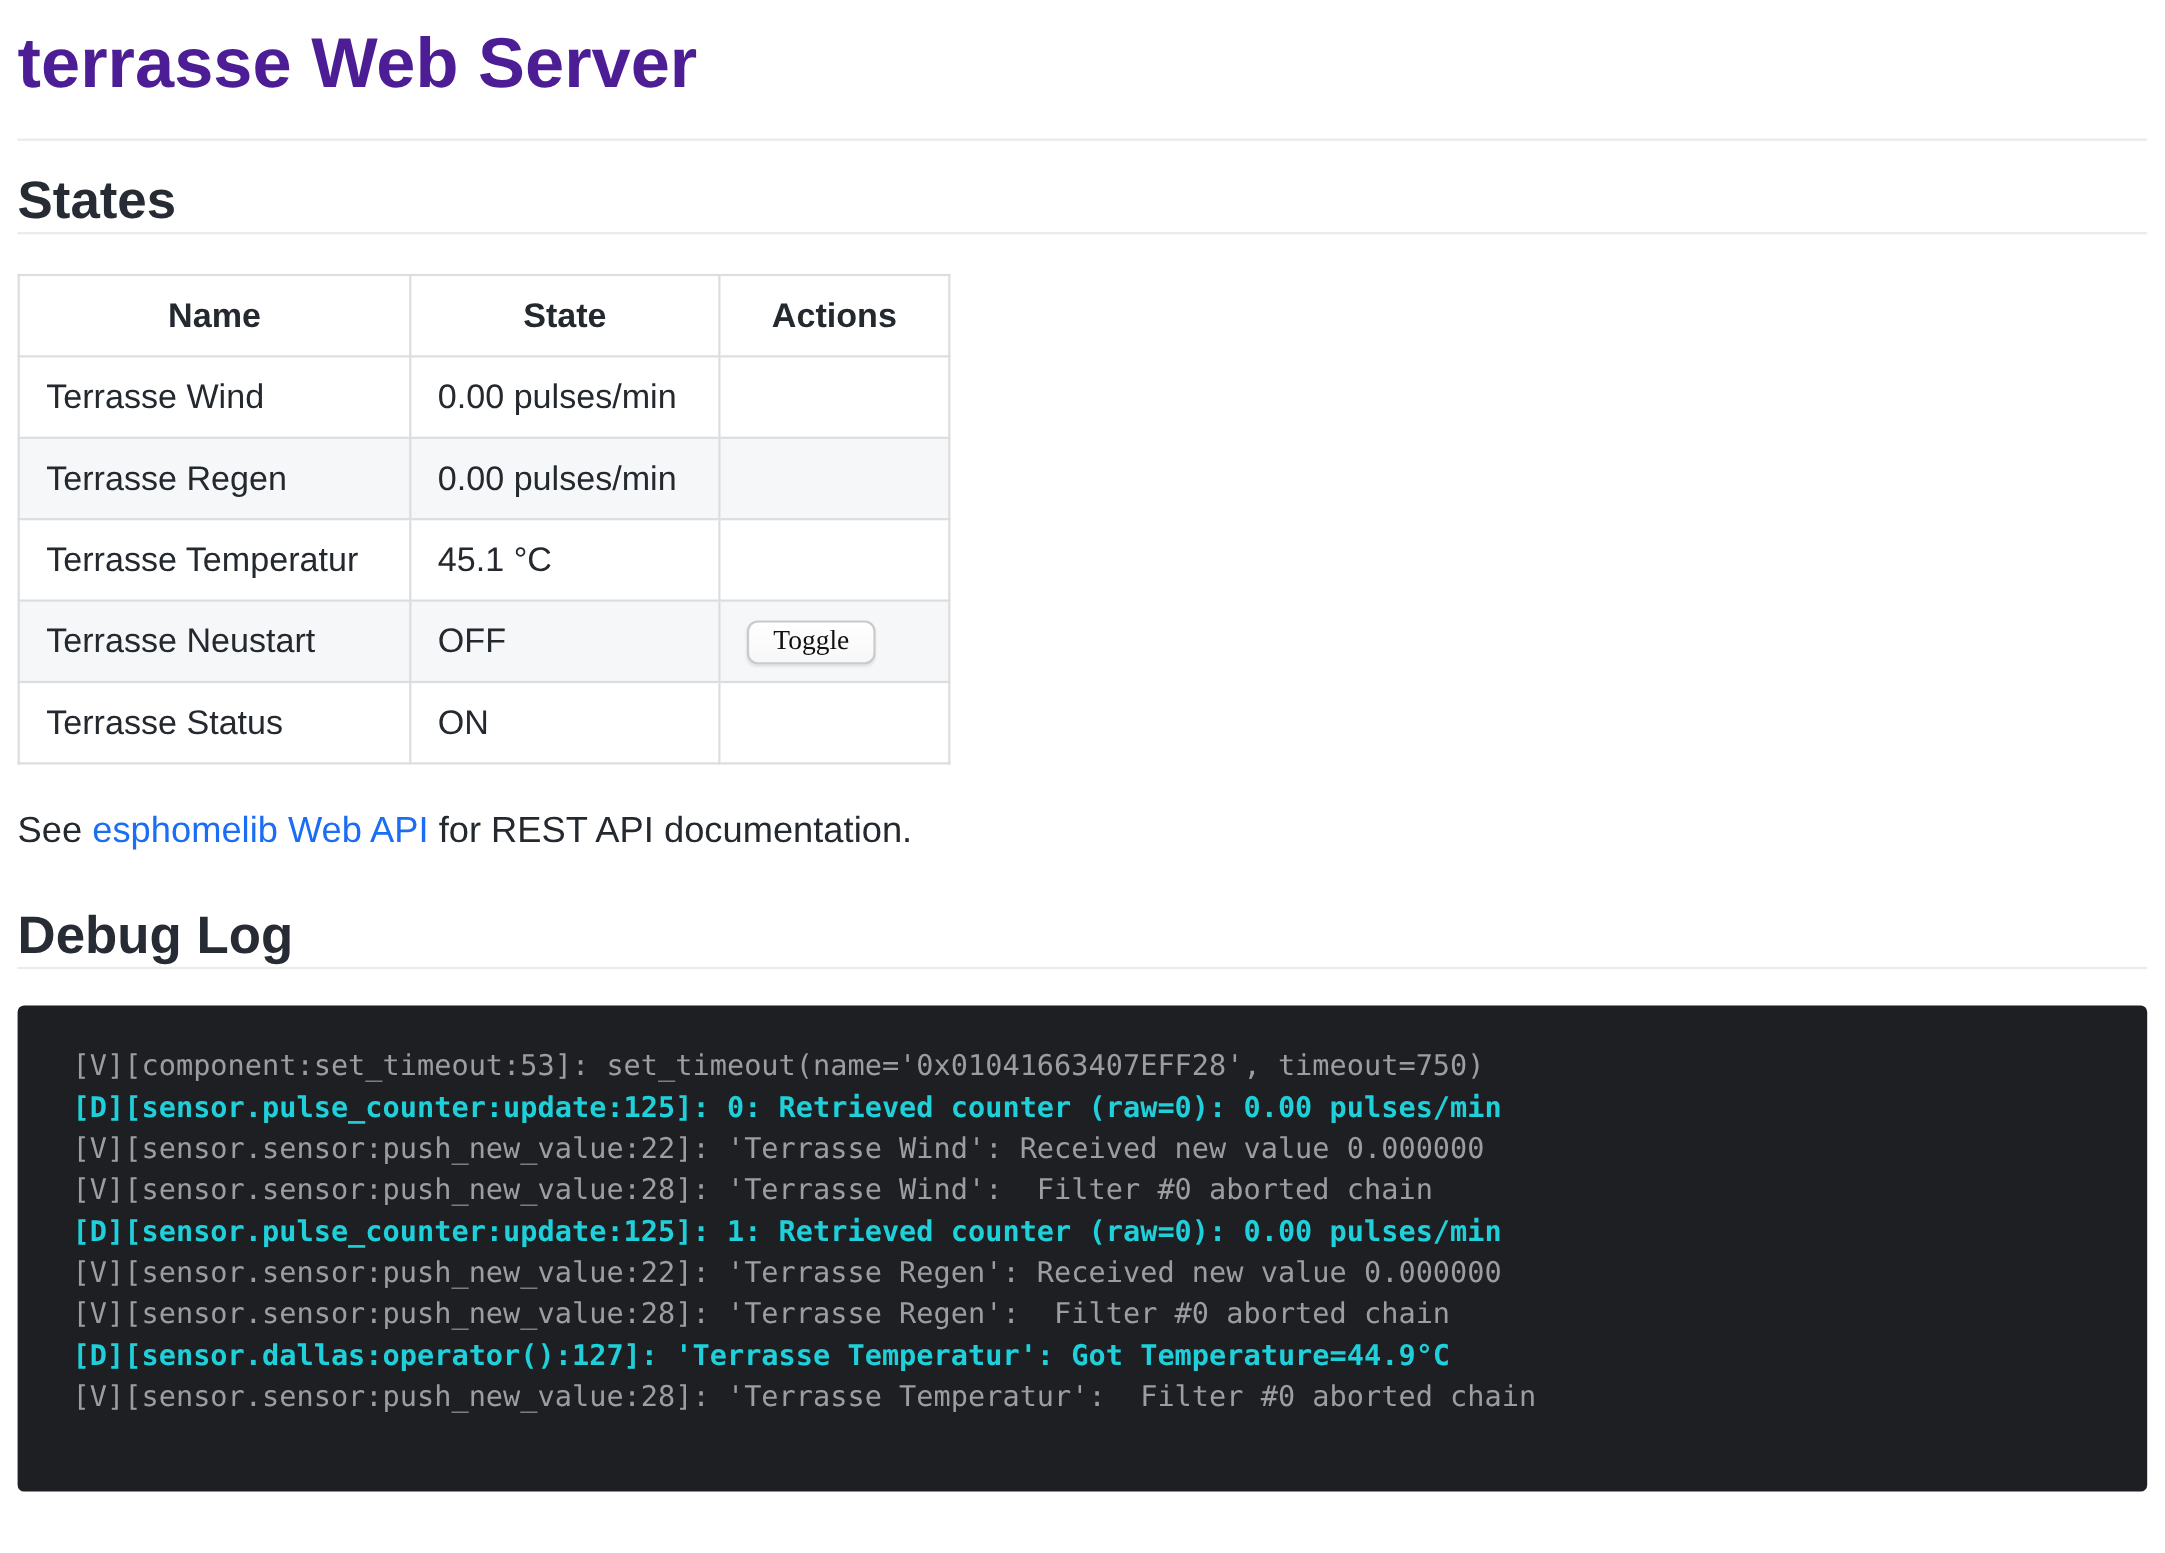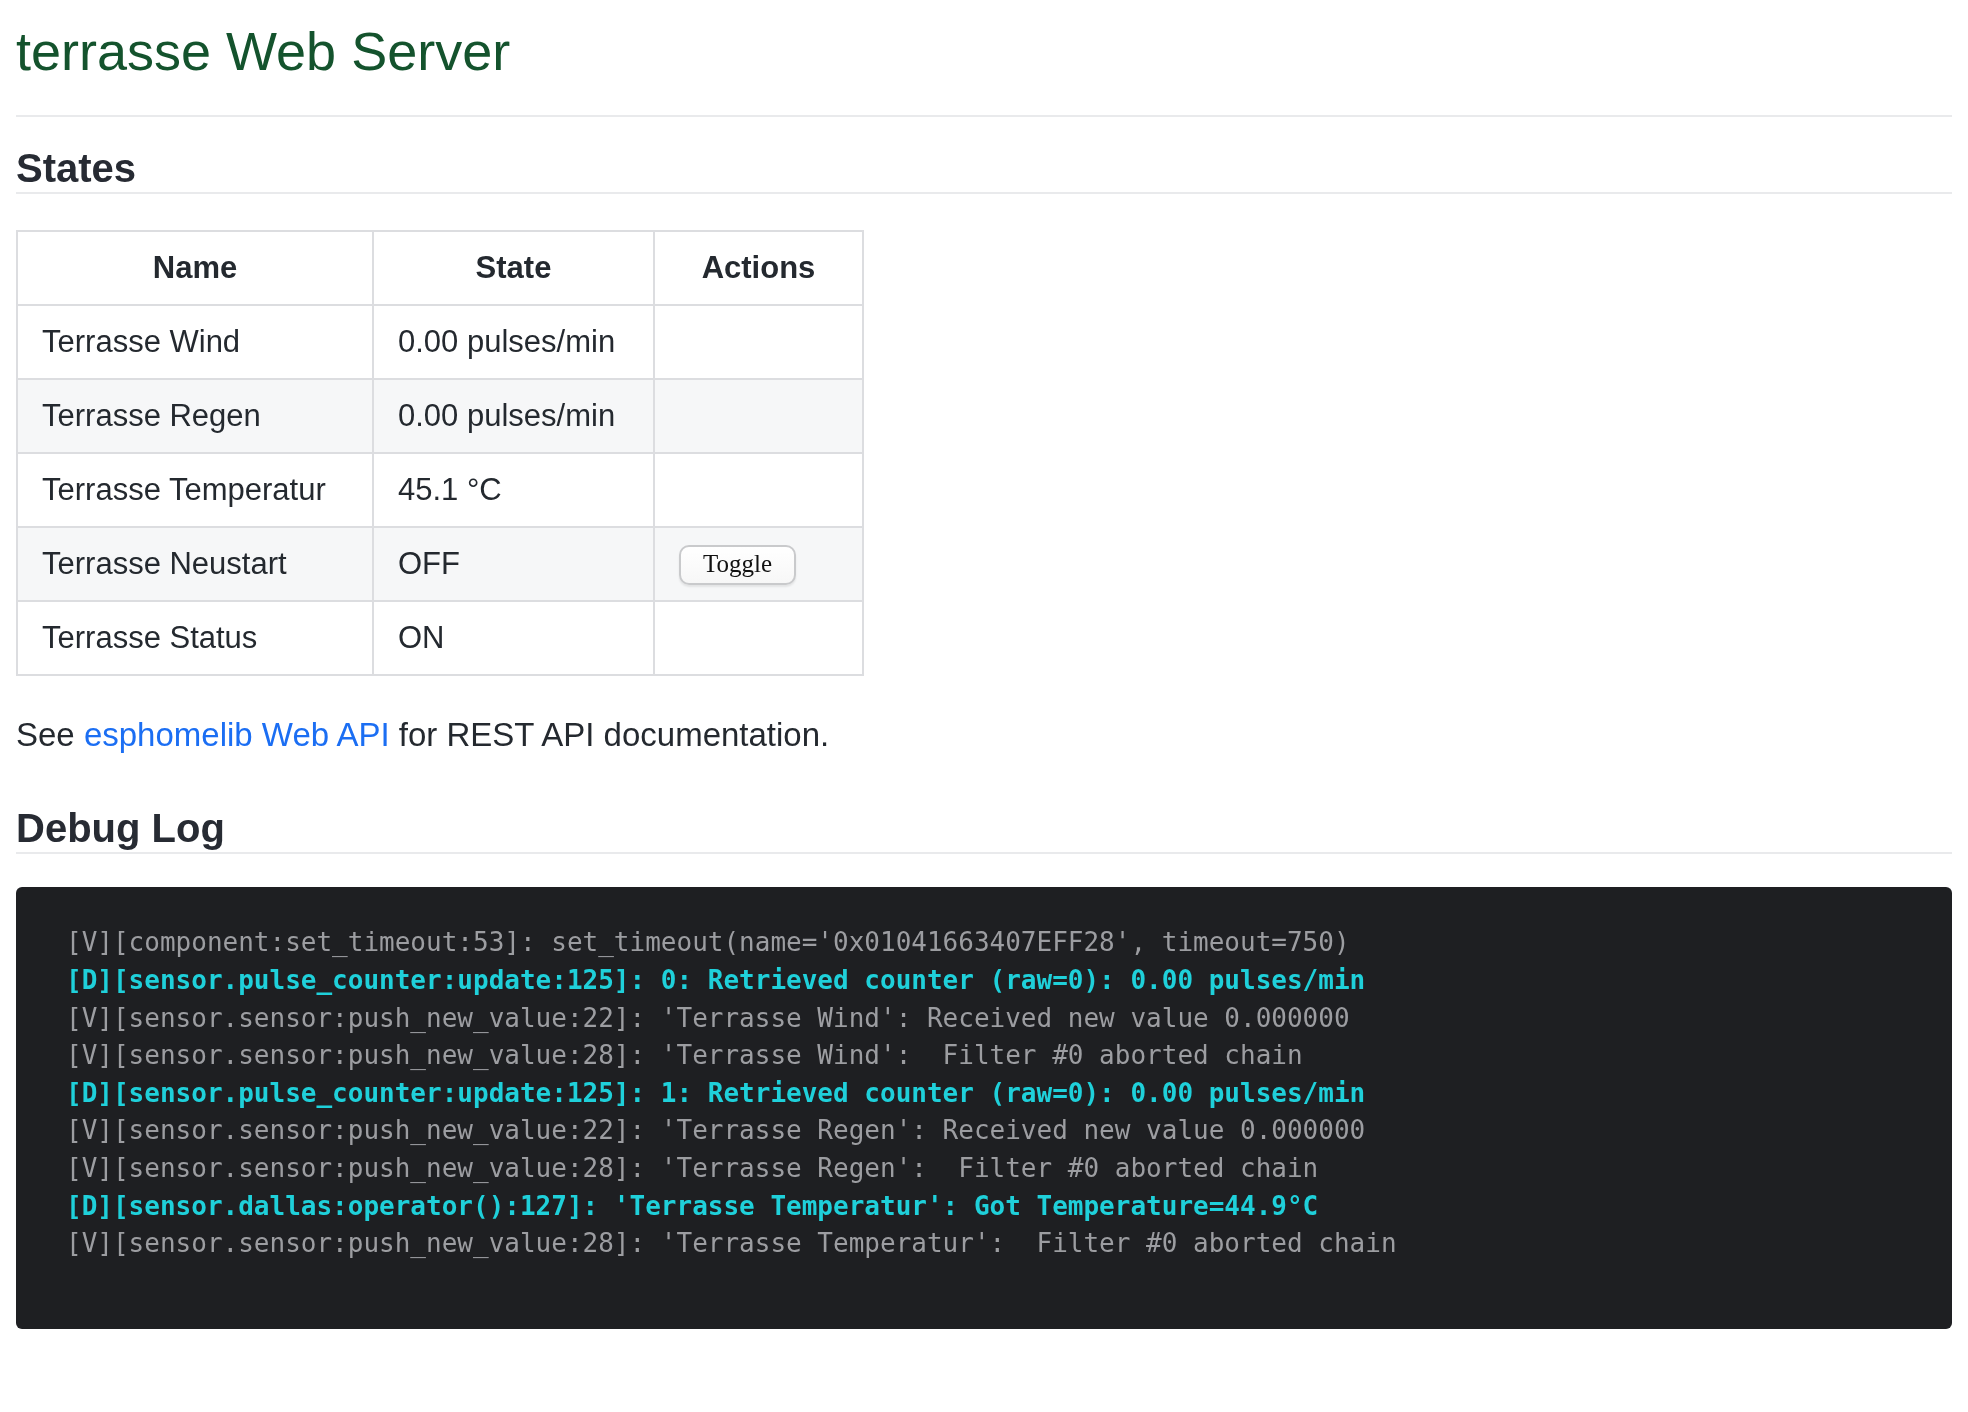--- a/index.html
+++ b/index.html
@@ -7,36 +7,36 @@
   body {
     width: 1968px;
     height: 1412px;
     margin: 0;
     padding: 16px;
     font-family: "Liberation Sans", sans-serif;
     color: #24292f;
     overflow: hidden;
   }
   h1 {
-    font-size: 54px;
+    font-size: 64px;
     line-height: 1.1;
     margin: 6px 0 0 0;
-    font-weight: 400;
-    color: #14532d;
+    font-weight: 700;
+    color: #4c1d95;
   }
   hr {
     border: 0;
     border-top: 2px solid #e9eaec;
     margin: 0;
   }
   .hr-title { margin-top: 34px; }
   .hr-states { margin-top: 4px; }
   .hr-debug { margin-top: 4px; }
   h2 {
-    font-size: 40px;
+    font-size: 48px;
     line-height: 1.0;
     margin: 0;
     font-weight: 700;
     color: #272b33;
   }
   .h2-states { margin-top: 31px; }
   .h2-debug { margin-top: 54px; }
 
   table {
     border-collapse: collapse;

